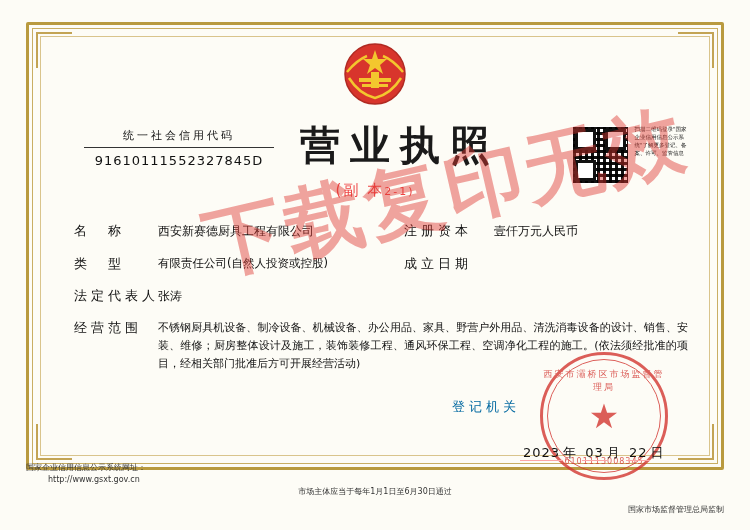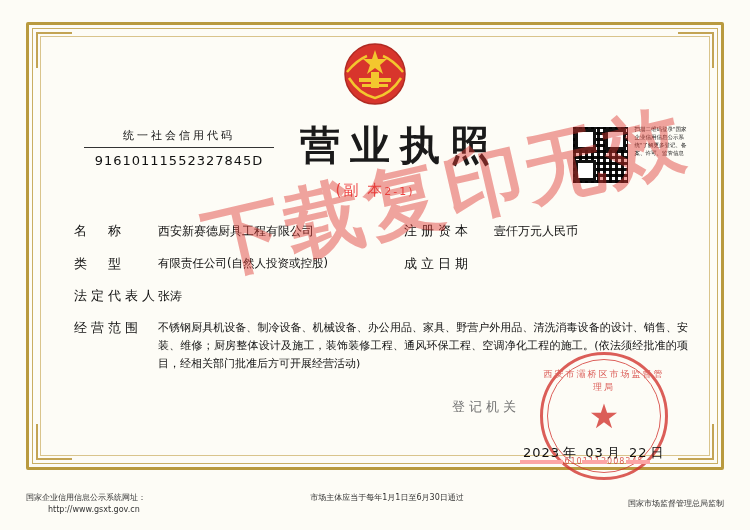--- a/index.html
+++ b/index.html
@@ -219,32 +219,32 @@
     margin-top: 2px;
   }
 
   
   .registrar {
     position: absolute;
     left: 452px;
     top: 398px;
     font-size: 13px;
     letter-spacing: 4px;
-    color: #737373;
+    color: #0369a1;
   }
   .date-line {
     position: absolute;
     left: 520px;
     top: 444px;
     font-size: 13px;
     color: #111;
     letter-spacing: 1px;
   }
   .date-line span.num {
-    border-bottom: 4px solid #fca5a5;
+    border-bottom: 1px solid #fca5a5;
     padding: 0 3px;
   }
 
   
   .seal {
     position: absolute;
     left: 540px;
     top: 352px;
     width: 128px;
     height: 128px;
@@ -302,20 +302,21 @@
   .footer {
     position: absolute;
     left: 26px;
     right: 26px;
     bottom: 14px;
     display: flex;
     justify-content: space-between;
     font-size: 8px;
     color: #333;
     line-height: 1.5;
+    flex-direction: column;
   }
   .footer .fcol.center { text-align: center; }
   .footer .fcol.right { text-align: right; padding-top: 6px;}
 </style>
 </head>
 <body>
 
 <div class="license">
 
   <div class="border-outer"></div>

